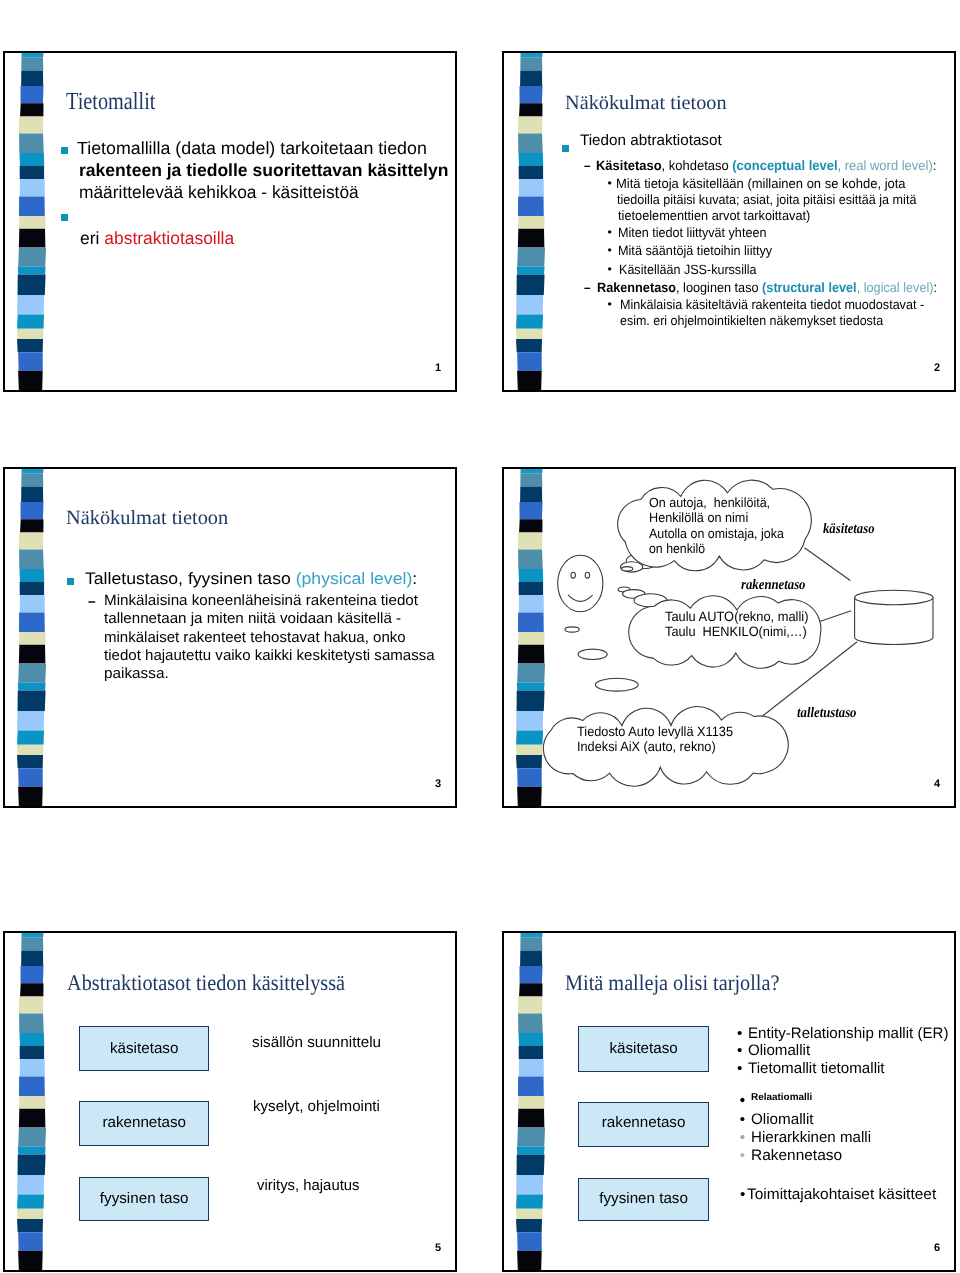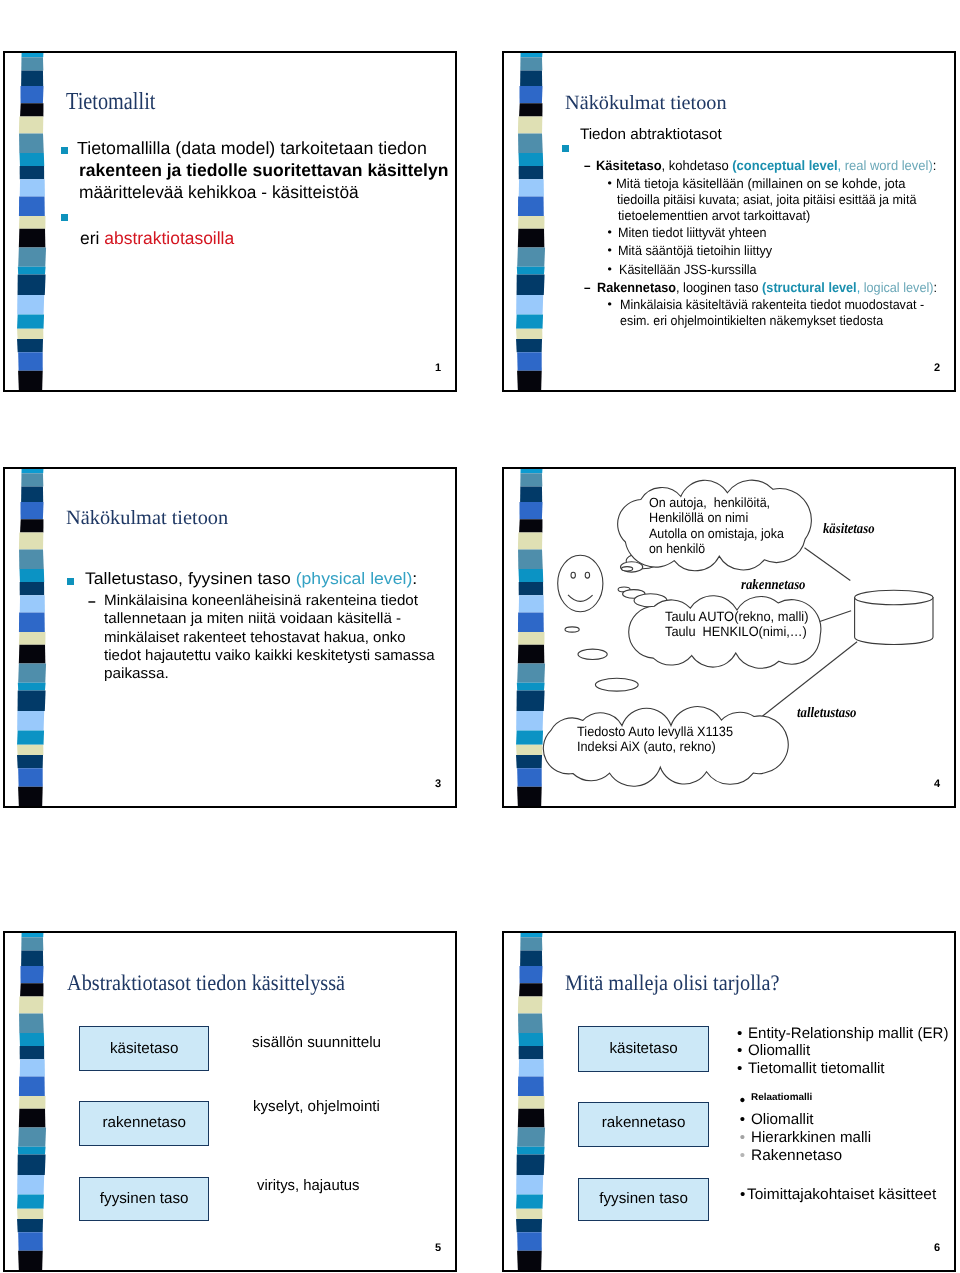--- a/index.html
+++ b/index.html
@@ -96,21 +96,21 @@
           <polygon points="1.38,244.00 28.22,244.00 27.60,263.50 1.17,263.50" fill="#99C9FB"></polygon>
           <polygon points="1.66,263.50 28.05,263.50 27.52,277.70 1.05,277.70" fill="#0B93C4"></polygon>
           <polygon points="1.06,277.70 27.24,277.70 27.39,287.90 1.60,287.90" fill="#DFE0B4"></polygon>
           <polygon points="1.04,287.90 27.00,287.90 26.65,301.30 1.67,301.30" fill="#023A68"></polygon>
           <polygon points="2.16,301.30 26.68,301.30 26.74,319.70 2.62,319.70" fill="#2E68C8"></polygon>
           <polygon points="2.09,319.70 26.71,319.70 26.15,340.00 2.87,340.00" fill="#05050C"></polygon>
         </svg>
       </div>
 <div class="slide-title" style="left:60.8px;top:40.23px;font-size:20.2px;transform:scaleX(1.0042);transform-origin:0 0;">Näkökulmat tietoon</div>
 <div class="sq" style="left:58.4px;top:91.9px;width:6.7px;height:6.7px;"></div>
-<div class="ln" style="left:76.00px;top:74px;font-size:15.30px;transform:scaleX(0.9958);transform-origin:0 0;"><span>Tiedon abtraktiotasot</span></div>
+<div class="ln" style="left:76.00px;top:80px;font-size:15.30px;transform:scaleX(0.9958);transform-origin:0 0;"><span>Tiedon abtraktiotasot</span></div>
 <div class="mk" style="left:79.60px;top:106.14px;font-size:13.60px;font-weight:700;transform:scaleX(0.86);transform-origin:0 0;">–</div>
 <div class="ln" style="left:92.40px;top:106.14px;font-size:13.60px;transform:scaleX(0.9542);transform-origin:0 0;"><span class="r-bold">Käsitetaso</span><span>, kohdetaso </span><span class="r-linkbold">(conceptual level</span><span class="r-link">, </span><span class="r-linkgray">real word level)</span><span>:</span></div>
 <div class="mk" style="left:103.40px;top:124.41px;font-size:12.33px;">•</div>
 <div class="ln" style="left:112.00px;top:124.41px;font-size:13.40px;transform:scaleX(0.9702);transform-origin:0 0;"><span>Mitä tietoja käsitellään (millainen on se kohde, jota</span></div>
 <div class="ln" style="left:113.30px;top:140.21px;font-size:13.40px;transform:scaleX(0.9398);transform-origin:0 0;"><span>tiedoilla pitäisi kuvata; asiat, joita pitäisi esittää ja mitä</span></div>
 <div class="ln" style="left:113.60px;top:156.01px;font-size:13.40px;transform:scaleX(0.9534);transform-origin:0 0;"><span>tietoelementtien arvot tarkoittavat)</span></div>
 <div class="mk" style="left:103.40px;top:172.61px;font-size:12.33px;">•</div>
 <div class="ln" style="left:114.30px;top:172.61px;font-size:13.40px;transform:scaleX(0.9404);transform-origin:0 0;"><span>Miten tiedot liittyvät yhteen</span></div>
 <div class="mk" style="left:103.40px;top:191.11px;font-size:12.33px;">•</div>
 <div class="ln" style="left:114.30px;top:191.11px;font-size:13.40px;transform:scaleX(0.9460);transform-origin:0 0;"><span>Mitä sääntöjä tietoihin liittyy</span></div>

